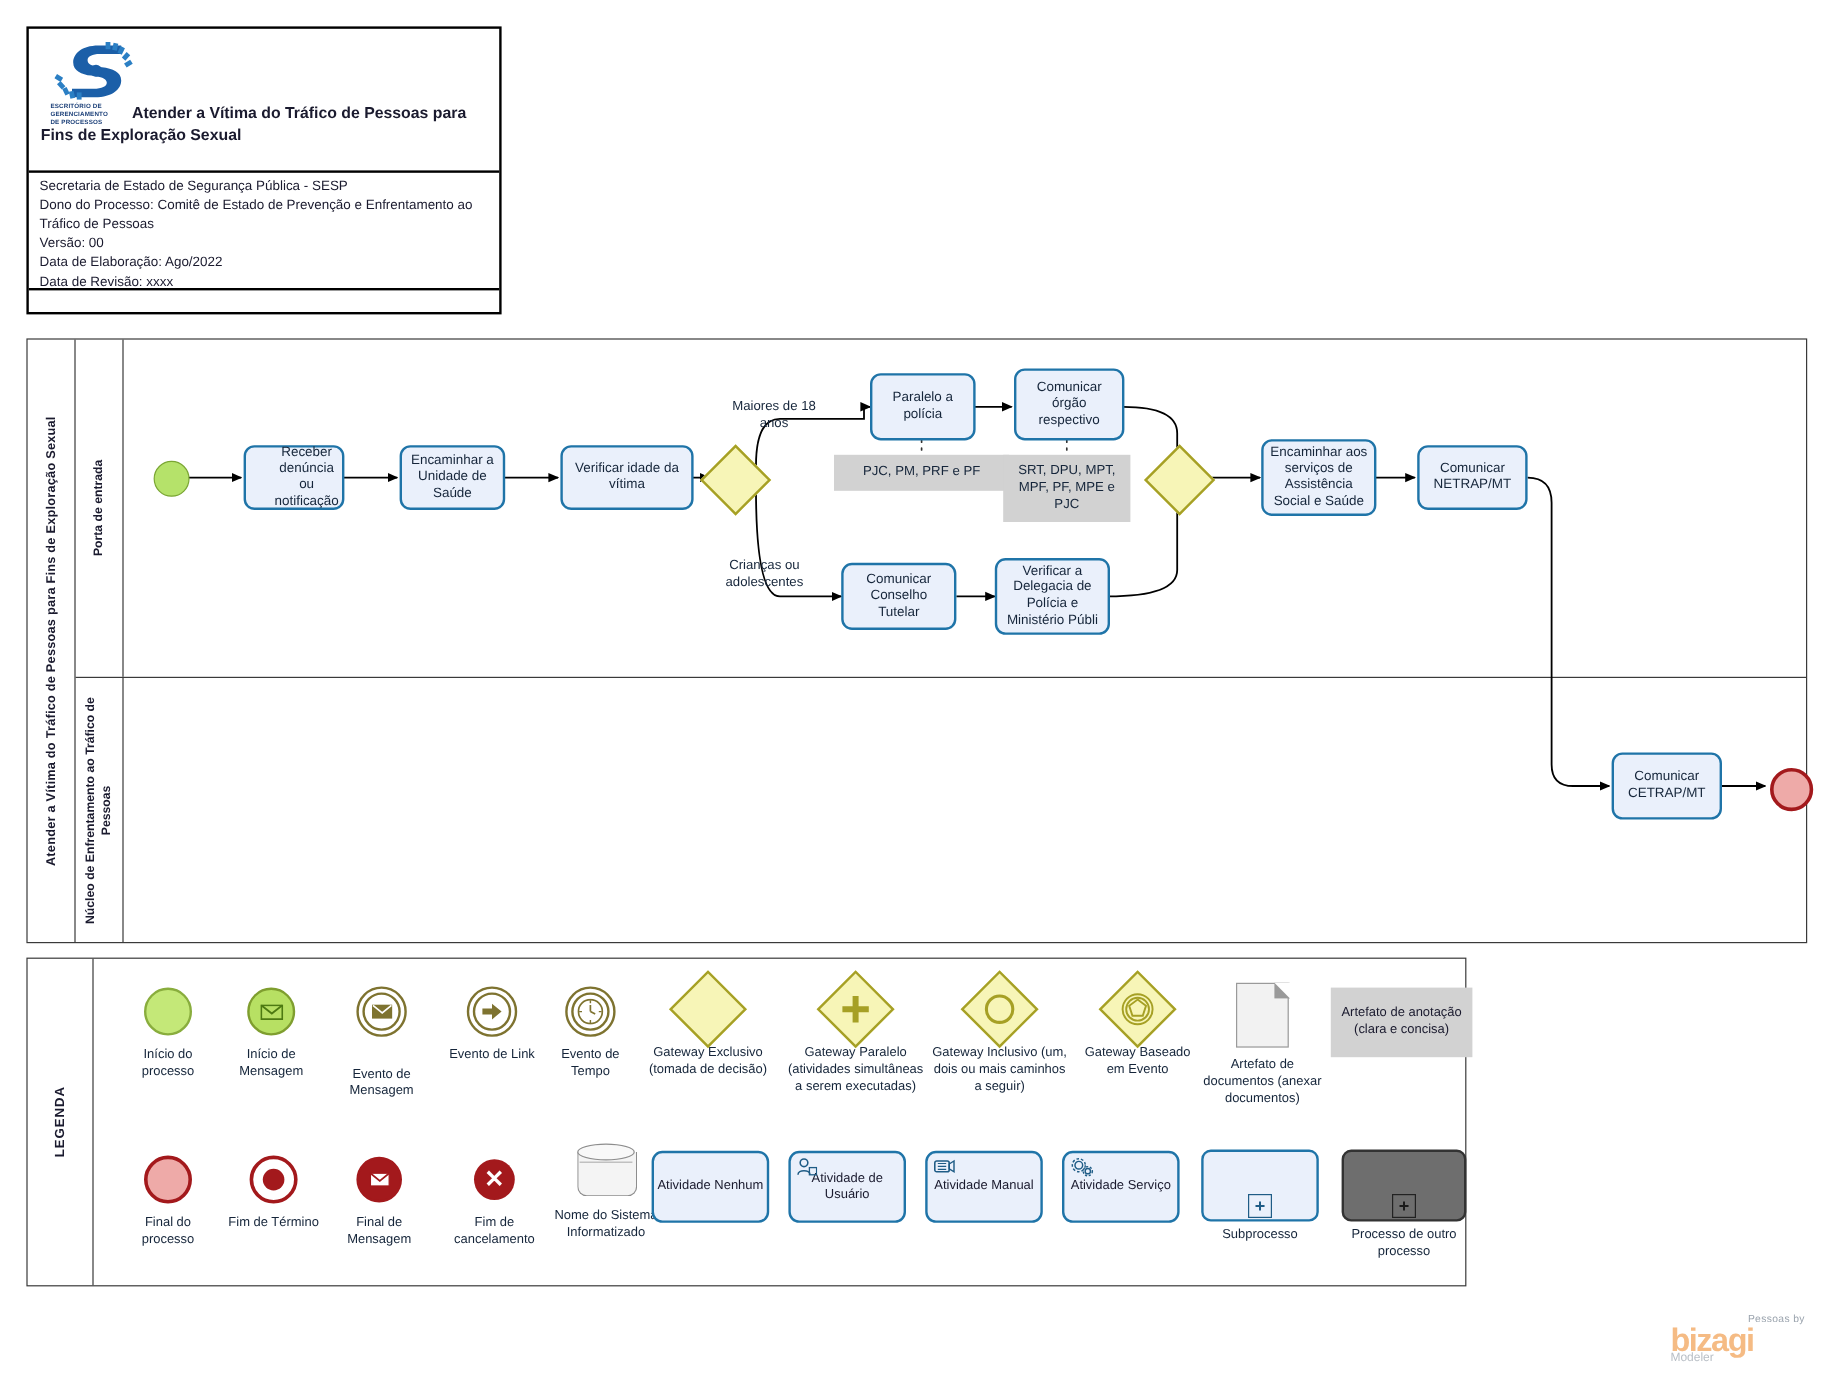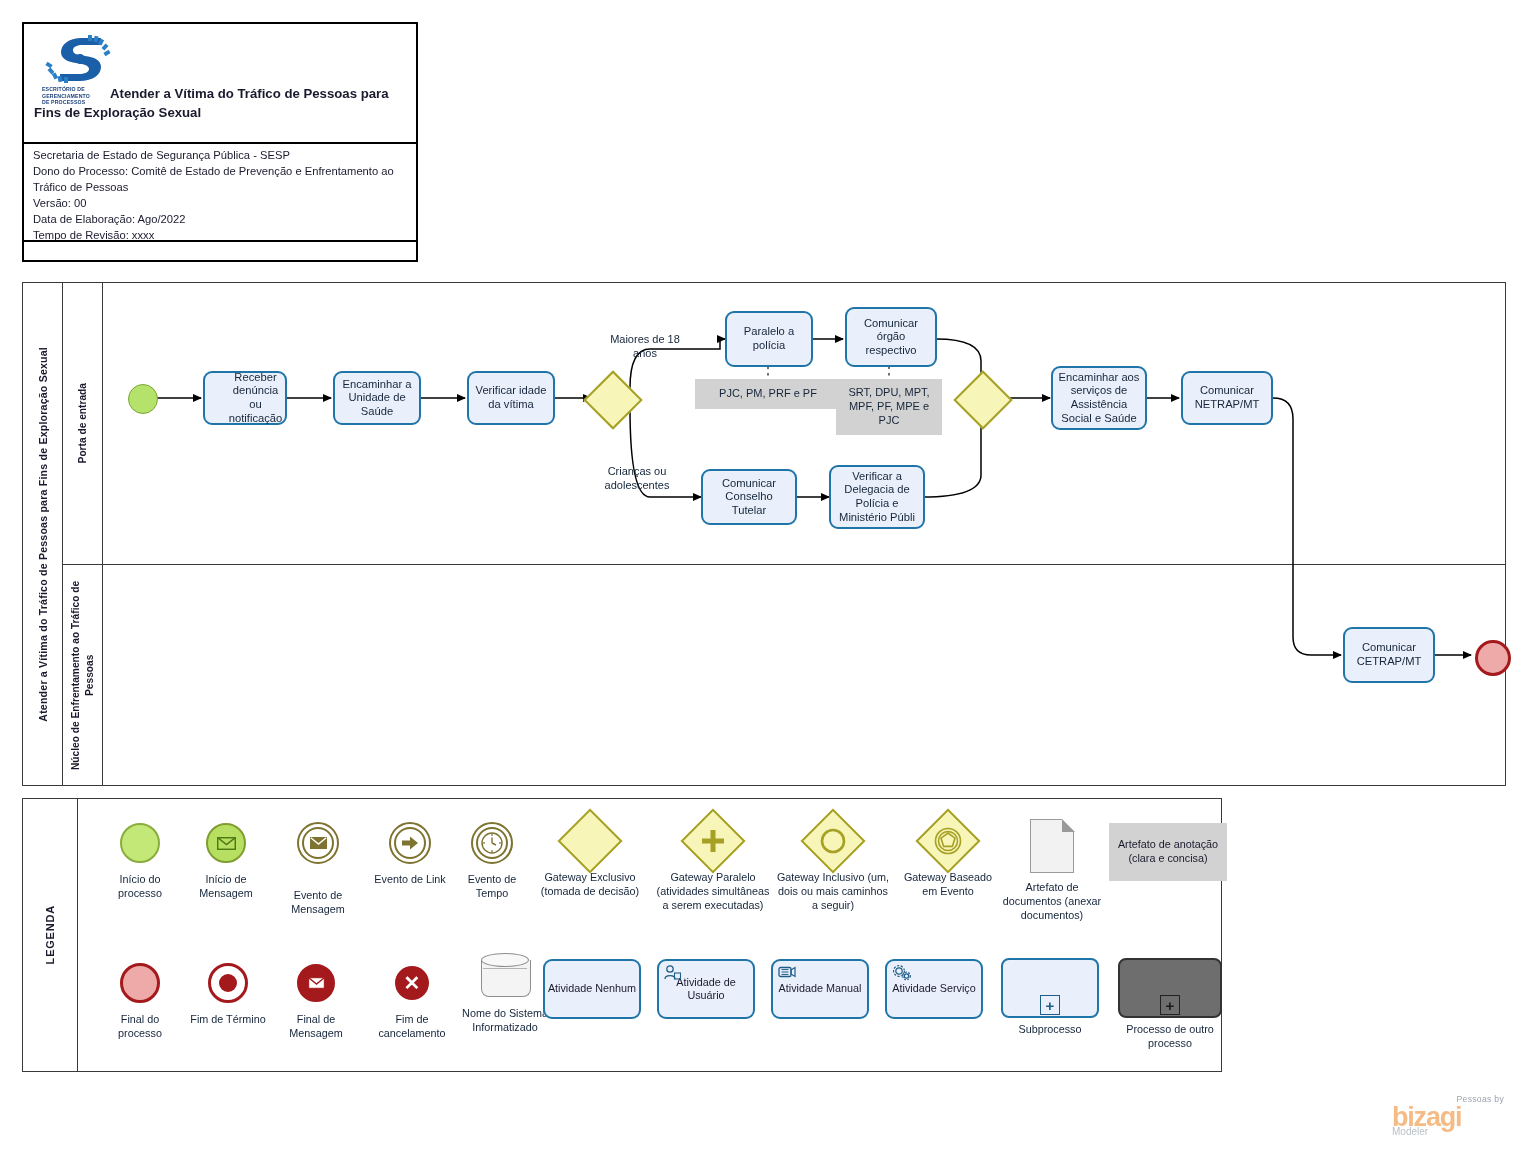--- a/index.html
+++ b/index.html
@@ -109,21 +109,21 @@
     <div id="logo-caption" style="white-space:pre-line;">ESCRITÓRIO DE
 GERENCIAMENTO
 DE PROCESSOS</div>
     <div id="header-title">Atender a Vítima do Tráfico de Pessoas para Fins de Exploração Sexual</div>
   </div>
   <div id="header-meta">
     <div>Secretaria de Estado de Segurança Pública - SESP</div>
     <div>Dono do Processo: Comitê de Estado de Prevenção e Enfrentamento ao Tráfico de Pessoas</div>
     <div>Versão: 00</div>
     <div>Data de Elaboração: Ago/2022</div>
-    <div>Tempo de Revisão: xxxx</div>
+    <div>Data de Revisão: xxxx</div>
   </div>
   <div id="header-bottom-strip"></div>
 </div>
 
 <div class="abs" id="pool">
   <div id="pool-title">
     <span>Atender a Vítima do Tráfico de Pessoas para Fins de Exploração Sexual</span>
   </div>
 
   <div id="lane1">
@@ -168,21 +168,21 @@
 
         <g stroke="#000" stroke-width="1.5" fill="none">
           <path d="M1170,115 Q1190,115 1190,136 L1190,282"></path>
         </g>
       </svg>
 
       <div class="startev" style="left:25px;top:101px;"></div>
 
       <div class="task" style="left:100px;top:88px;width:84px;height:54px;padding-left:25px;">Receber denúncia ou notificação</div>
       <div class="task" style="left:230px;top:88px;width:88px;height:54px;">Encaminhar a Unidade de Saúde</div>
-      <div class="task" style="left:364px;top:88px;width:88px;height:54px;">Verificar idade da vítima</div>
+      <div class="task" style="left:364px;top:88px;width:111px;height:54px;">Verificar idade da vítima</div>
 
       <div class="gw" style="left:489px;top:96px;"></div>
 
       <div class="flowlabel" style="left:496px;top:50px;width:92px;">Maiores de 18 anos</div>
       <div class="flowlabel" style="left:488px;top:182px;width:92px;">Crianças ou adolescentes</div>
 
       <div class="task" style="left:622px;top:28px;width:88px;height:56px;">Paralelo a polícia</div>
       <div class="task" style="left:742px;top:24px;width:92px;height:60px;">Comunicar órgão respectivo</div>
 
       <div class="anno" style="left:592px;top:96px;width:146px;height:30px;">PJC, PM, PRF e PF</div>

